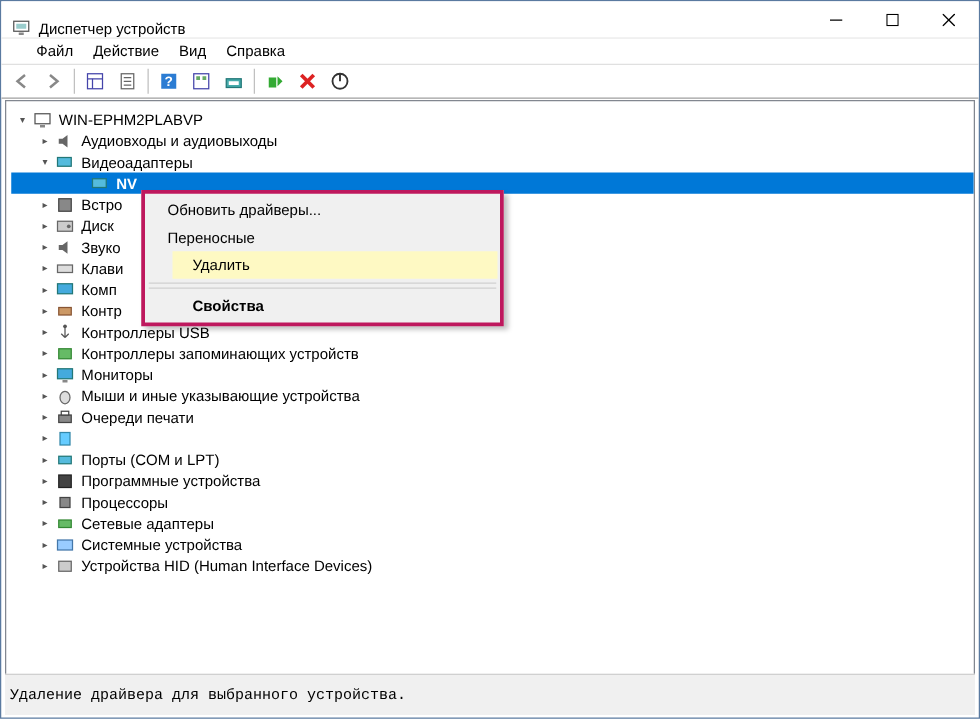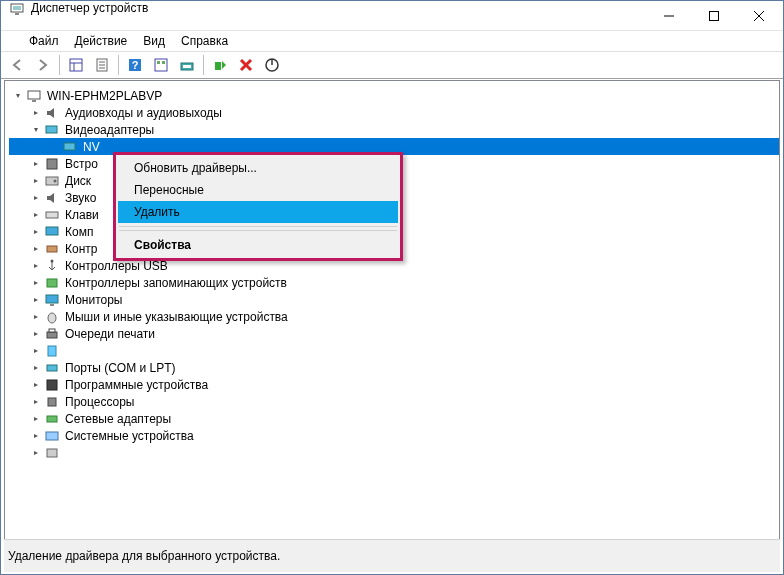--- a/index.html
+++ b/index.html
@@ -12,21 +12,21 @@
     width: 784px;
     height: 575px;
     overflow: hidden;
     border: 1px solid #5a7aa0;
     position: relative;
   }
   
   .titlebar {
     height: 30px;
     display: flex;
-    align-items: flex-start;
+    align-items: flex-end;
     padding: 0 2px 0 8px;
     background: #fff;
     border-bottom: 1px solid #e5e5e5;
   }
   .titlebar .title-icon {
     width: 16px; height: 16px; margin-right: 6px;
     display: inline-flex; align-items: center; justify-content: center;
   }
   .titlebar .title { flex: 1; }
   .titlebar .winbtn {
@@ -90,62 +90,63 @@
     color: #555; font-size: 8px;
     cursor: default;
   }
   .node .ic {
     width: 16px; height: 16px; margin: 0 3px 0 1px;
     display:inline-flex; align-items:center; justify-content:center;
   }
   .node .lbl { padding: 0 2px; }
   .indent0 { padding-left: 2px; }
   .indent1 { padding-left: 20px; }
-  .indent2 { padding-left: 38px; }
+  .indent2 { padding-left: 48px; font-weight: bold; }
   .selected .lbl {
     background: #0078d7;
     color: #fff;
     padding: 0 2px;
   }
   .selected { background: #0078d7; color:#fff; }
 
   
   .statusbar {
     position: absolute;
     left: 3px; right: 3px; bottom: 2px;
     height: 18px;
     display: flex; align-items: center;
     padding: 16px 4px;
     background: #f0f0f0;
     border-top: 1px solid #d0d0d0;
     font-size: 12px;
+    font-family: Liberation Mono, monospace;
   }
 
   
   .ctxmenu {
     position: absolute;
     left: 112px;
     top: 151px;
     width: 290px;
     background: #f0f0f0;
     border: 3px solid #be185d;
     box-shadow: 3px 3px 4px rgba(0,0,0,0.25);
     padding: 2px;
     z-index: 10;
   }
   .ctxmenu .cmi {
     height: 22px;
     display: flex; align-items: center;
     padding: 0 20px 0 16px;
   }
-  .ctxmenu .cmi.highlight { background: #0ea5e9; }
+  .ctxmenu .cmi.highlight { background: #fef9c3; margin-left: 20px; }
   .ctxmenu .cms {
     height: 1px; background: #d0d0d0; margin: 3px 1px;
   }
-  .bold { font-weight: 600; }
+  .bold { font-weight: 600; margin-left: 20px; }
 
   svg { display:block; }
 </style>
 </head>
 <body>
 
 <div class="titlebar">
   <span class="title-icon">
     <svg width="16" height="16" viewBox="0 0 16 16">
         <rect x="2" y="3" width="12" height="8" fill="#fff" stroke="#555"></rect>
@@ -463,20 +464,21 @@
       <span class="lbl">Системные устройства</span>
     </div>
 
     <div class="node indent1">
       <span class="exp">▸</span>
       <span class="ic">
           <svg width="16" height="16">
             <rect x="3" y="4" width="10" height="8" fill="#ccc" stroke="#666"></rect>
           </svg>
         </span>
+      <span class="lbl">Устройства HID (Human Interface Devices)</span>
     </div>
 
   </div>
 </div>
 
 <div class="ctxmenu">
   <div class="cmi">
     <span>Обновить драйверы...</span>
   </div>
   <div class="cmi">

